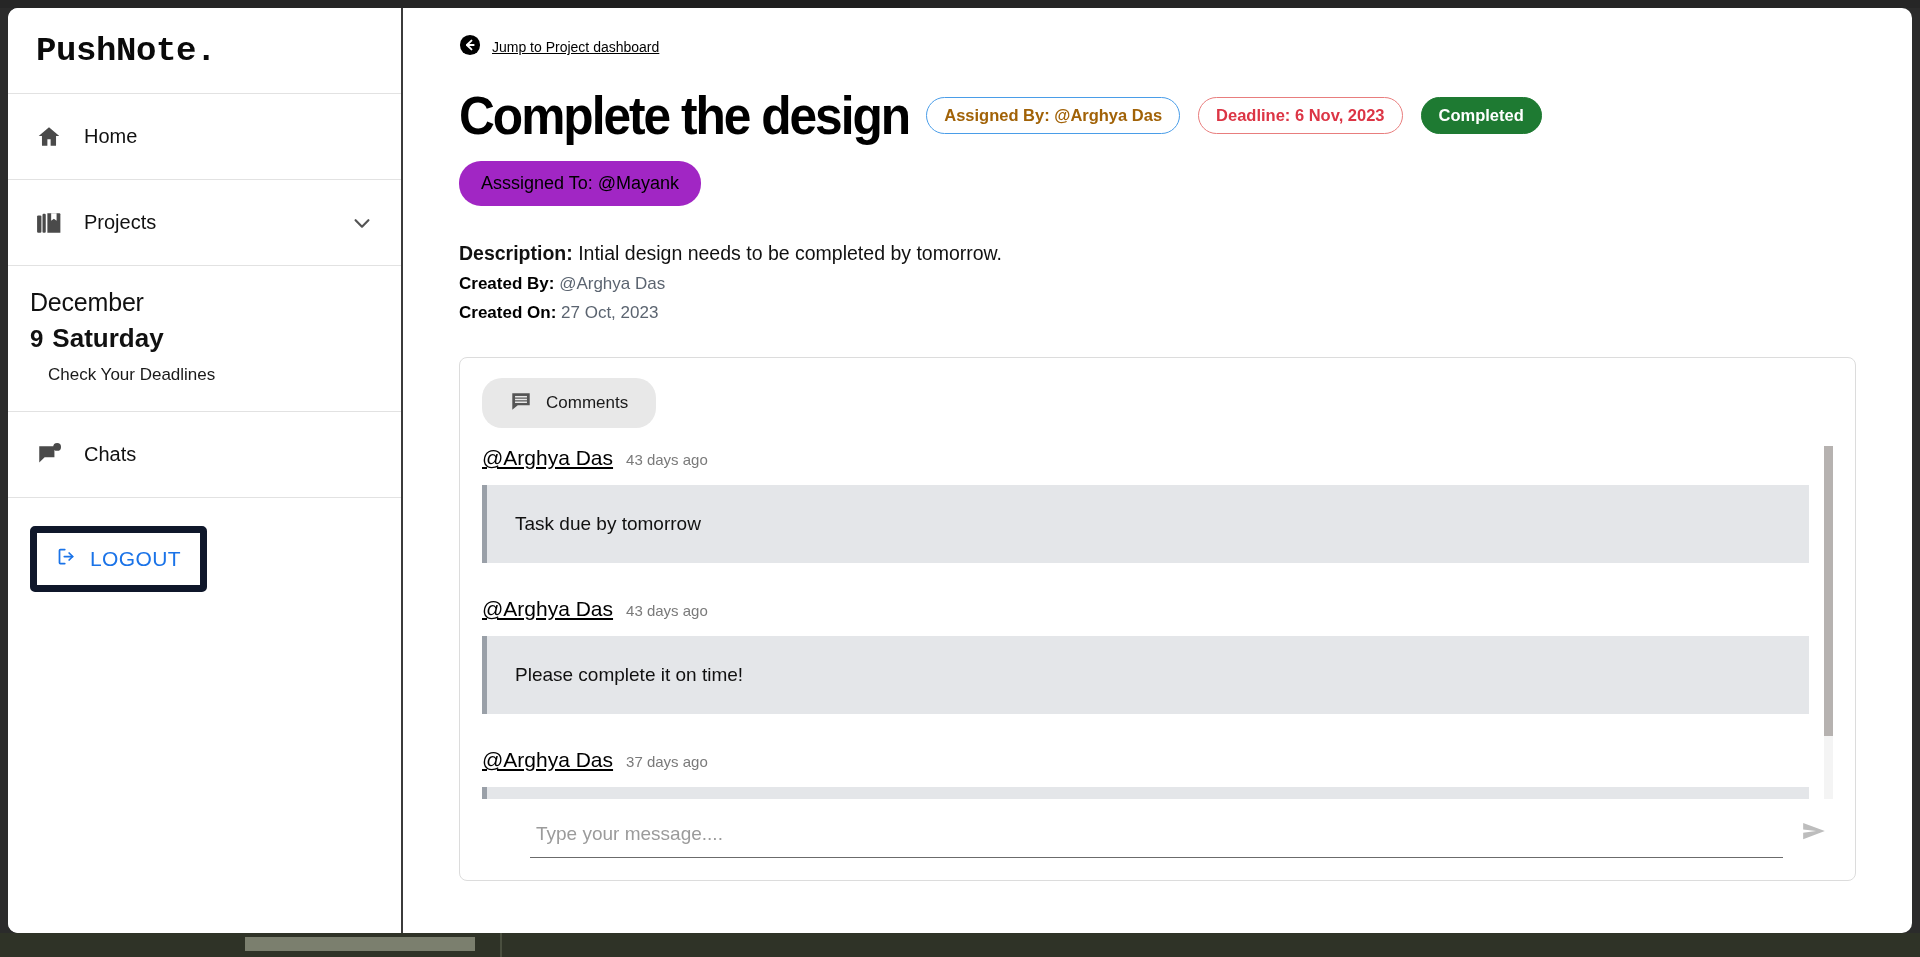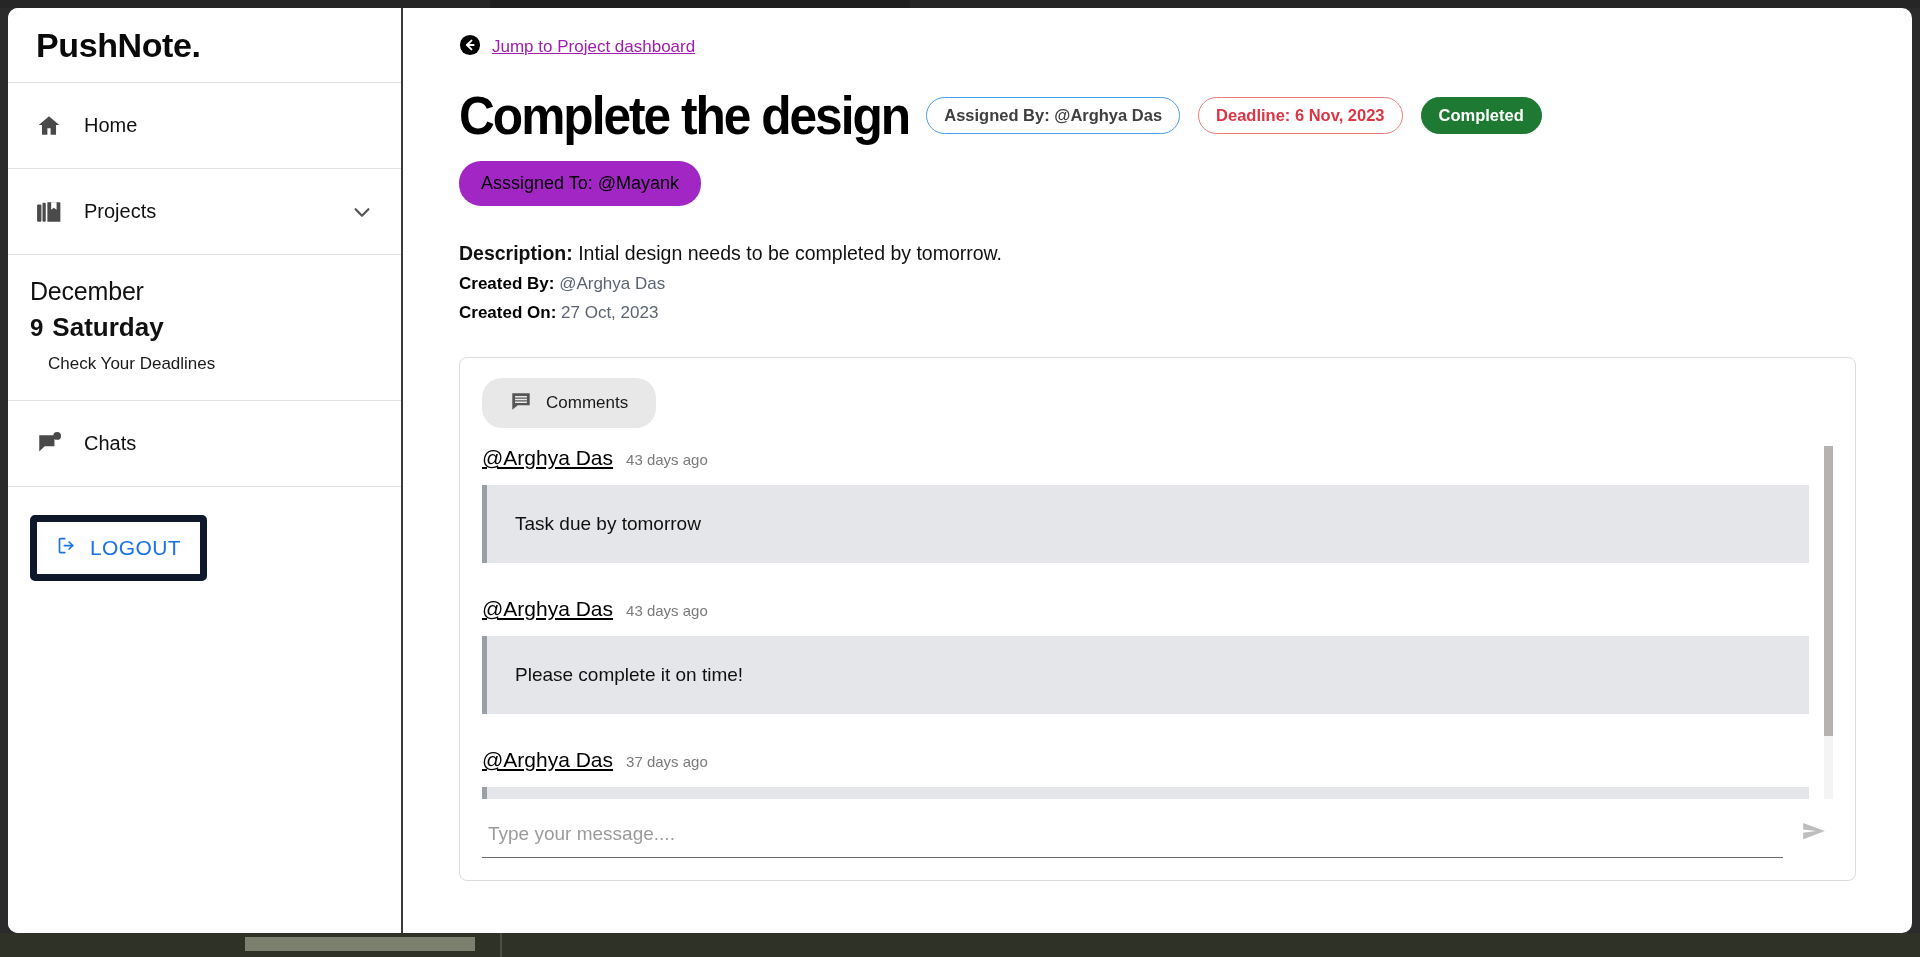--- a/index.html
+++ b/index.html
@@ -56,25 +56,26 @@
   .sidebar {
     width: 395px;
     min-width: 395px;
     height: 100%;
     background: #ffffff;
     border-right: 2px solid #3b3b3b;
     display: flex;
     flex-direction: column;
   }
   .brand {
-    height: 75px;
+    height: 86px;
     display: flex;
     align-items: center;
     padding-left: 28px;
     border-bottom: 1px solid #e2e2e2;
+    font-family: Liberation Mono, monospace;
   }
   .brand-text {
     font-size: 34px;
     font-weight: bold;
     color: #0a0a0a;
     letter-spacing: -0.4px;
   }
   .nav-row {
     display: flex;
     align-items: center;
@@ -142,22 +143,22 @@
   }
   .backlink {
     display: flex;
     align-items: center;
     gap: 11px;
     margin-top: 4px;
     cursor: pointer;
     width: max-content;
   }
   .backlink-text {
-    font-size: 17px;
-    color: #a21caf;
+    font-size: 14px;
+    color: #000000;
     text-decoration: underline;
     font-weight: 500;
   }
   .title-row {
     margin-top: 28px;
     display: flex;
     align-items: center;
     gap: 18px;
     flex-wrap: wrap;
   }
@@ -174,21 +175,21 @@
   }
   .badge {
     display: inline-flex;
     align-items: center;
     border-radius: 20px;
     font-size: 16.5px;
     font-weight: bold;
     padding: 8px 17px;
     white-space: nowrap;
   }
-  .badge-assigned-by { border: 1px solid #4a9de8; color: #404040; background:#fff; }
+  .badge-assigned-by { border: 1px solid #4a9de8; color: #a16207; background:#fff; }
   .badge-deadline { border: 1px solid #e87d7d; color: #dc3545; background:#fff; }
   .badge-completed { background: #1e7a32; color: #fff; border: 1px solid #1e7a32; }
   .badge-assigned-to {
     background: #a126c4; color: #000000; border: none;
     border-radius: 22px;
     font-size: 18px;
     font-weight: normal;
     padding: 12px 22px;
     margin-top: 18px;
     display: inline-flex;
@@ -269,20 +270,21 @@
     right: 0; top: 0;
     width: 9px; height: 82%;
     background: #b6b2b0;
   }
   .composer {
     border-top: none;
     padding: 16px 0 22px 0;
     display: flex;
     align-items: center;
     gap: 12px;
+    margin-left: 48px;
   }
   .composer-input {
     flex: 1;
     border: none;
     border-bottom: 1px solid #6b6b6b;
     outline: none;
     font-size: 19px;
     color: #111;
     padding: 8px 4px 12px 6px;
     background: transparent;

